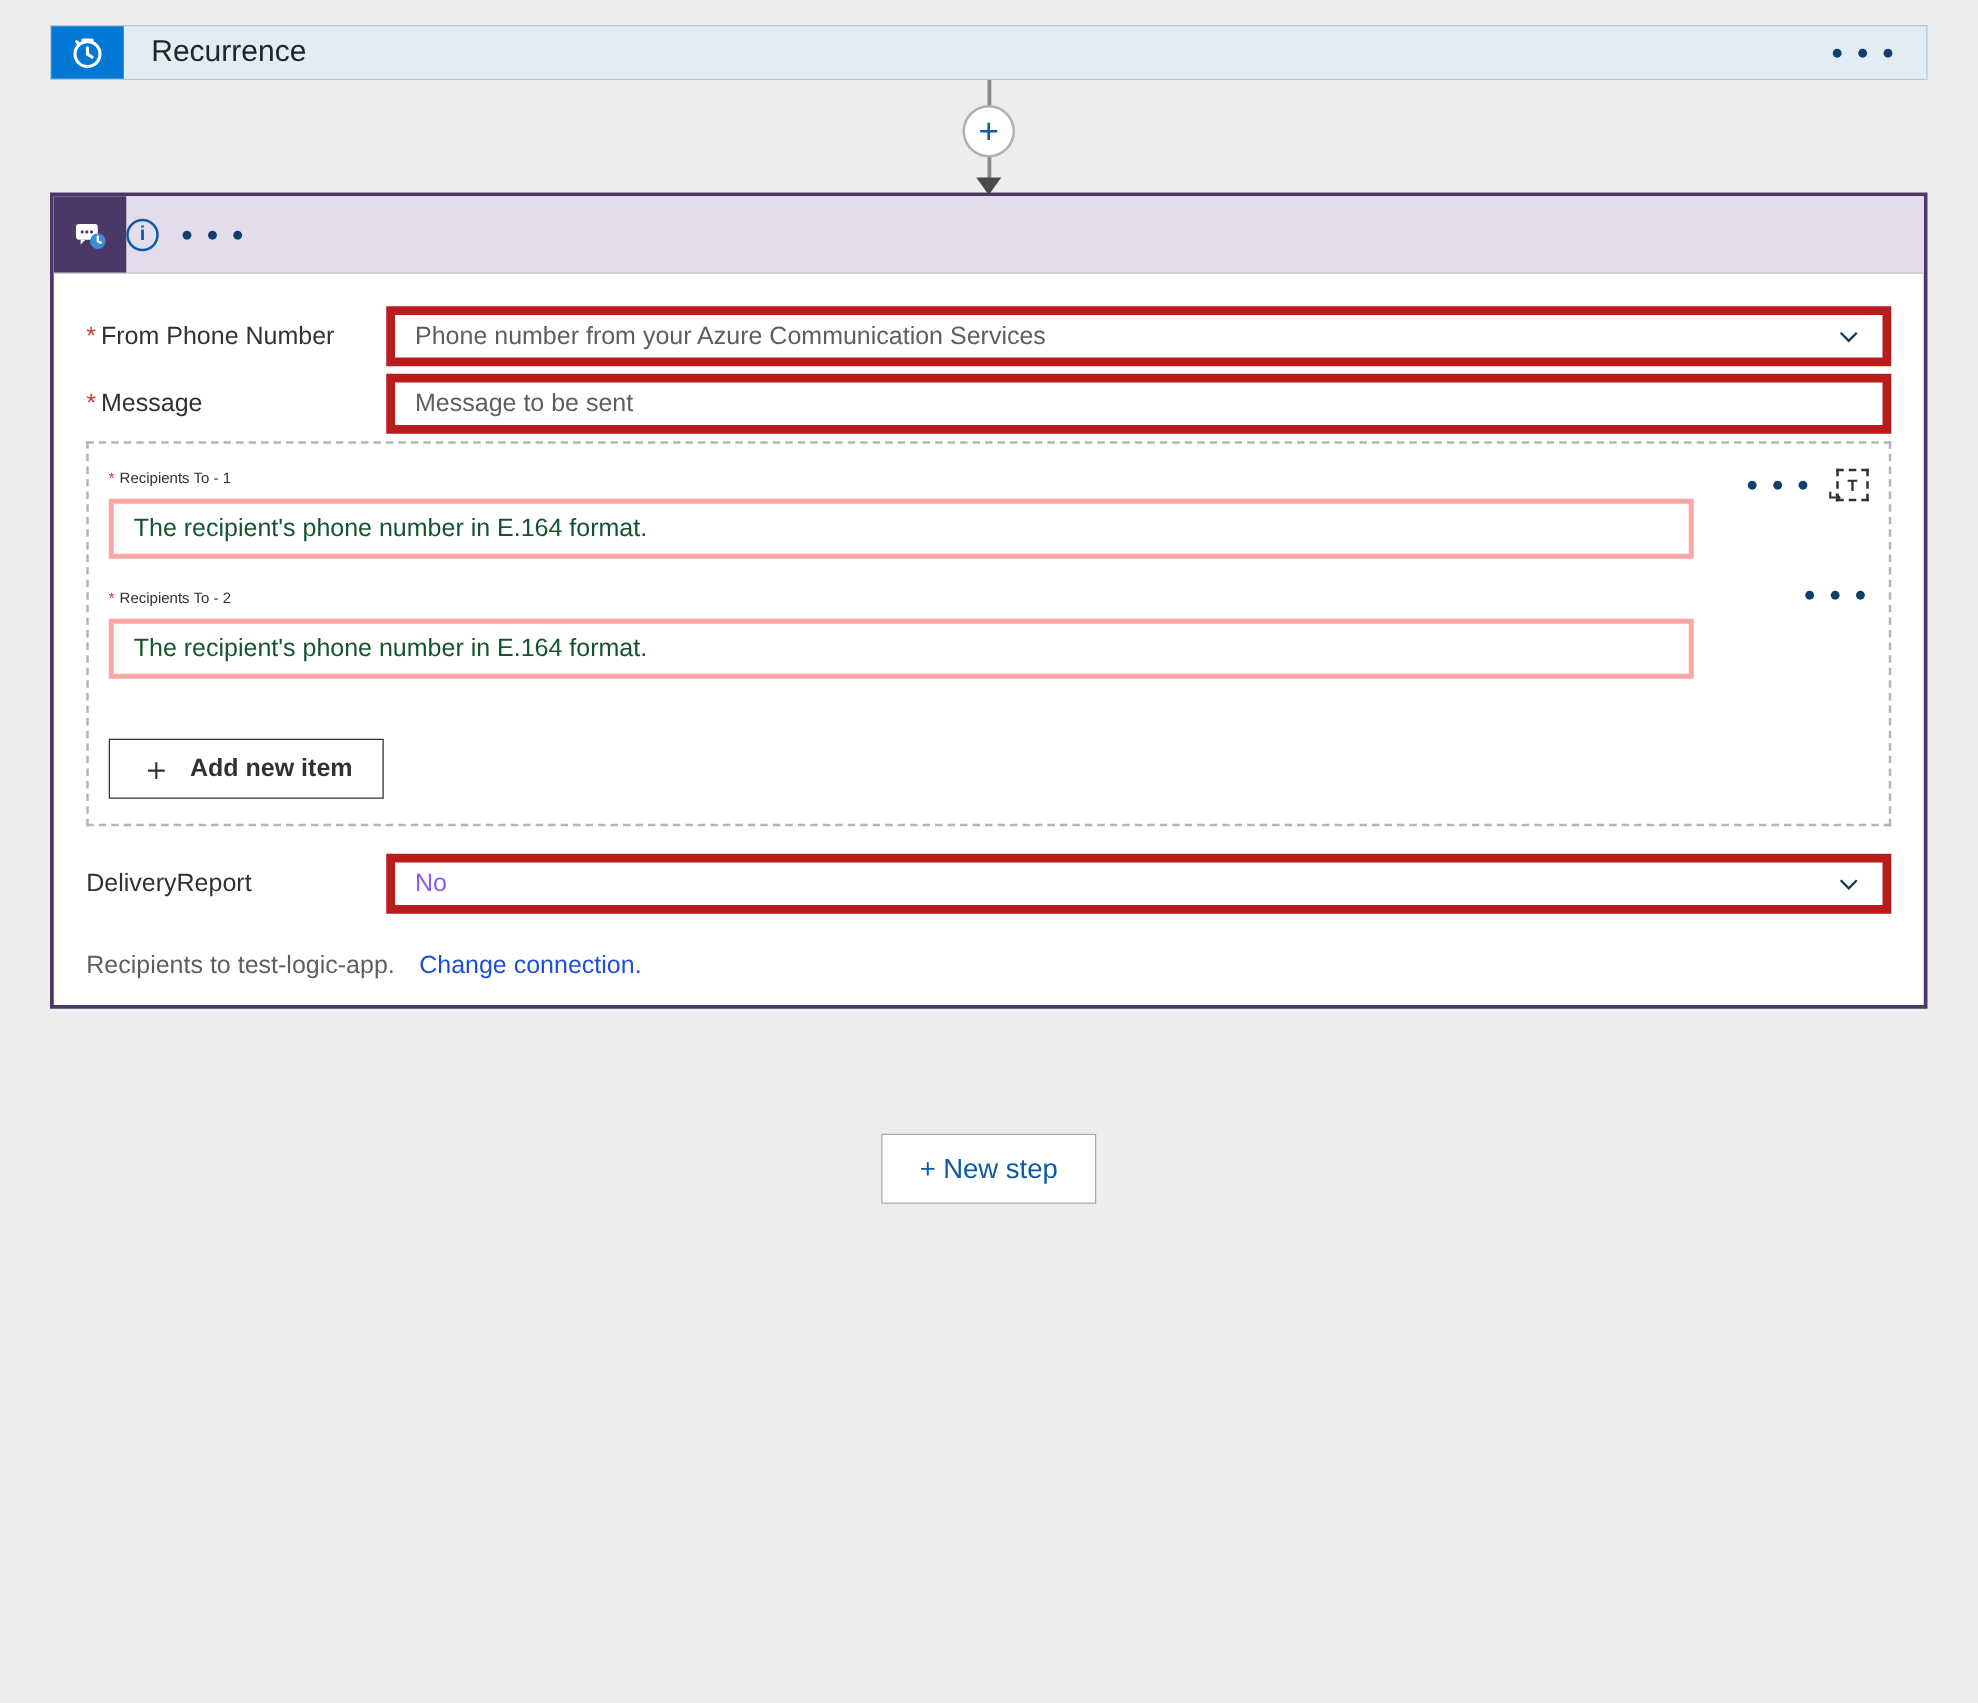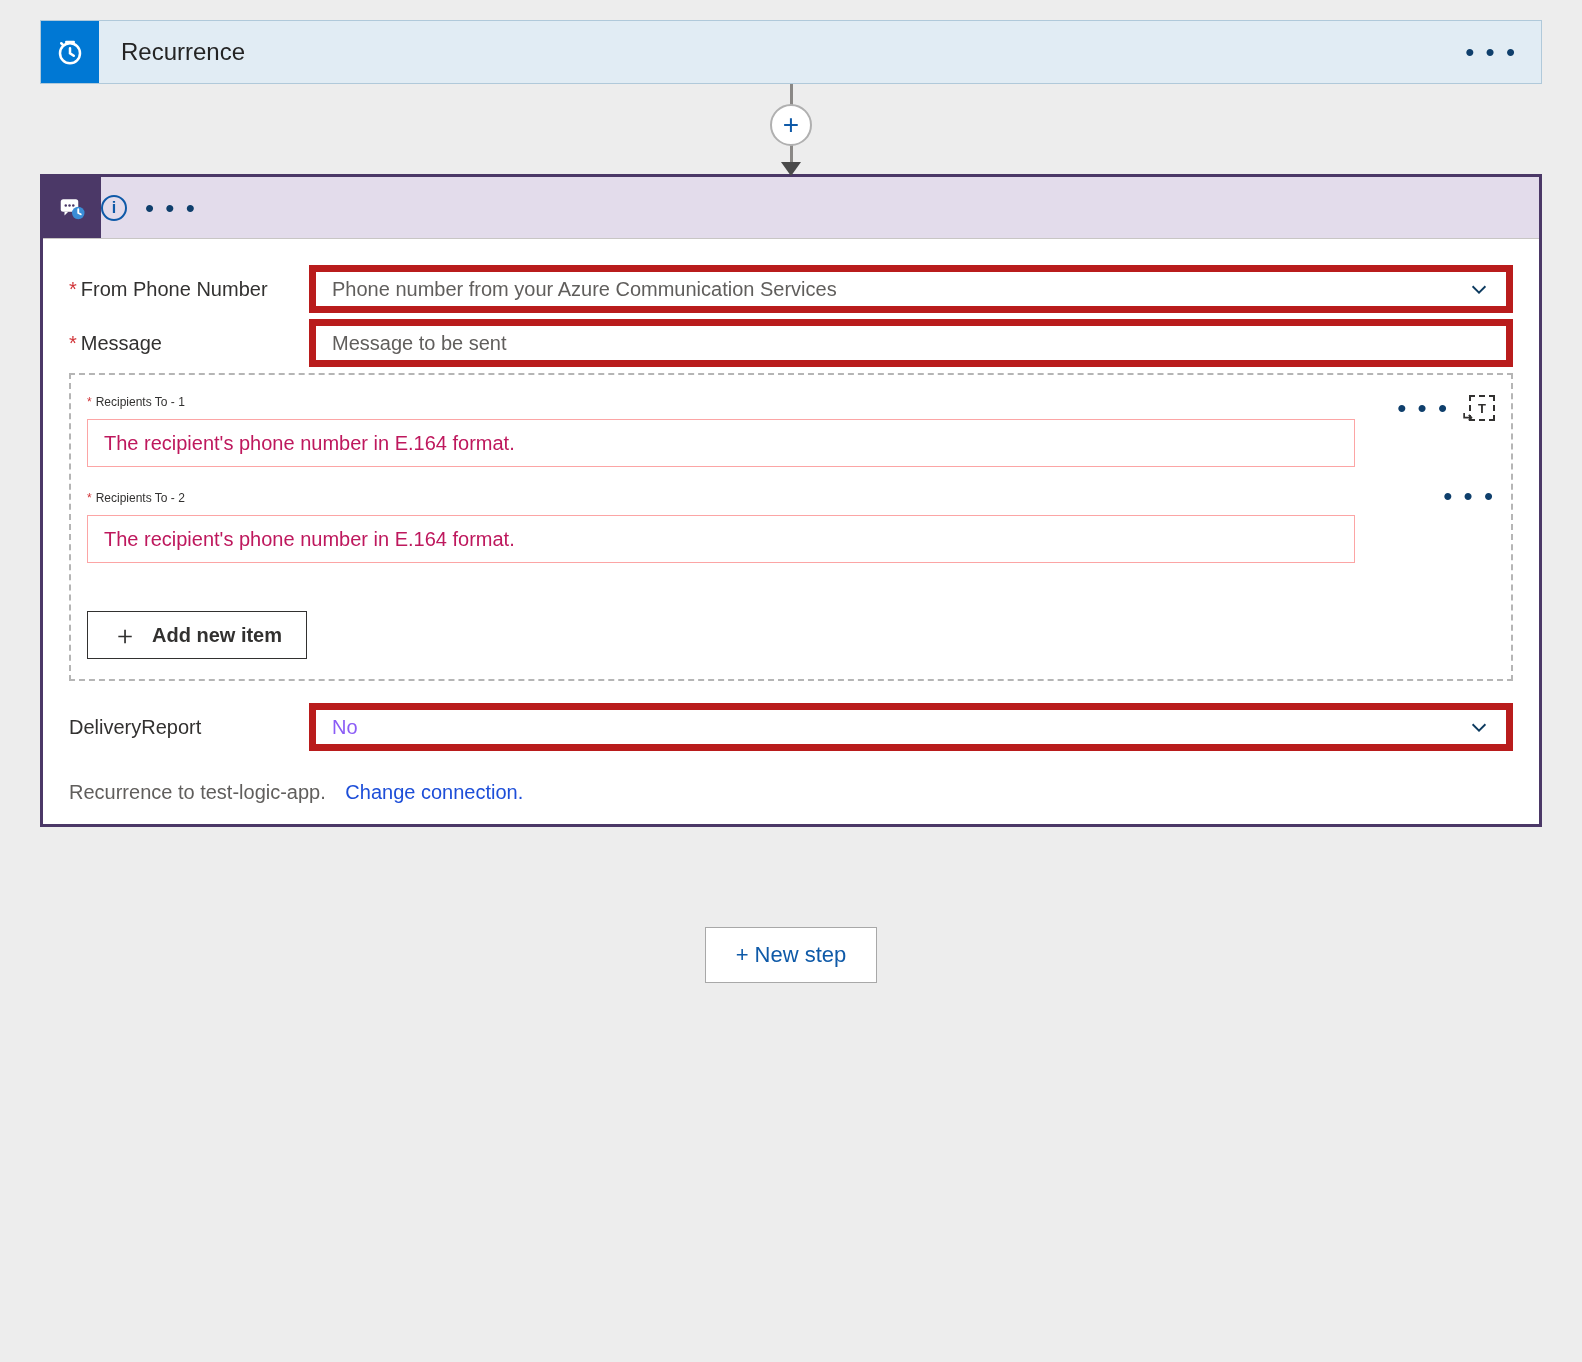--- a/index.html
+++ b/index.html
@@ -8,21 +8,21 @@
       background: #ededed;
       padding: 20px 40px 60px 40px;
       font-size: 18px;
       color: #323130;
     }
     .step-card {
       background: #fff;
       border: 1px solid #c8c6c4;
       display: flex;
       align-items: center;
-      height: 64px;
+      height: 44px;
       position: relative;
     }
     .recurrence-card { background: #e1ecf4; border: 1px solid #b0c9da; }
     .icon-box {
       width: 58px;
       height: 100%;
       display: flex;
       align-items: center;
       justify-content: center;
       flex-shrink: 0;
@@ -144,25 +144,25 @@
     .recipient-item:last-of-type { margin-bottom: 0; }
     .recipient-label {
       font-size: 12px;
       color: #323130;
       margin-bottom: 10px;
       display: block;
     }
     .recipient-input {
       width: calc(100% - 140px);
       height: 48px;
-      border: 1px solid #fca5a5;
+      border: 4px solid #fca5a5;
       background: #fff;
       padding: 0 16px;
       font-size: 20px;
-      color: #be185d;
+      color: #14532d;
       display: flex;
       align-items: center;
     }
     .recipient-actions {
       position: absolute;
       right: 0;
       top: 0;
       display: flex;
       align-items: center;
       gap: 20px;
@@ -330,21 +330,21 @@
         <span style="color:#8b5cf6">No</span>
         <span class="chevron">
           <svg width="22" height="22" viewBox="0 0 24 24">
               <path d="M5 9 L12 16 L19 9" stroke="#0c3a5f" stroke-width="2" fill="none"></path>
             </svg>
         </span>
       </div>
     </div>
 
     <div class="footer-row">
-      <span>Recurrence to test-logic-app.</span>
+      <span>Recipients to test-logic-app.</span>
       <span class="change-link">Change connection.</span>
     </div>
   </div>
 </div>
 
 <div class="new-step-wrap">
   <div class="new-step-btn">
     <span>+</span>
     <span>New step</span>
   </div>

